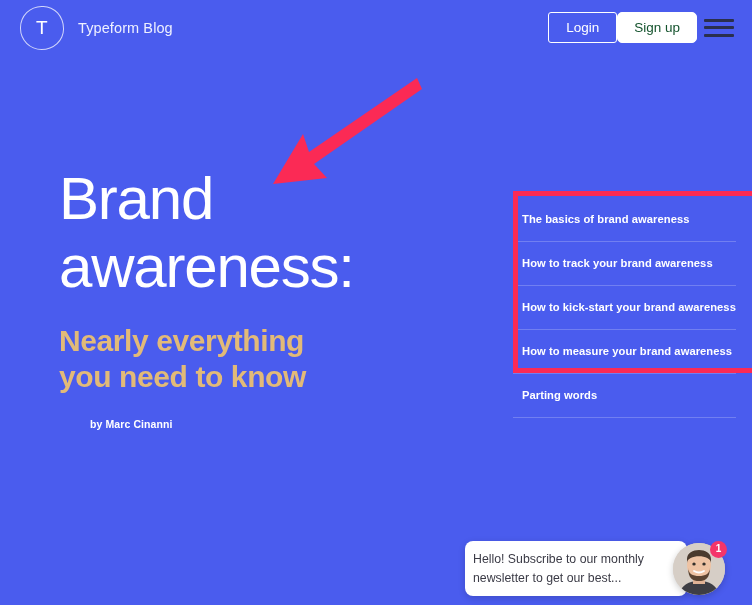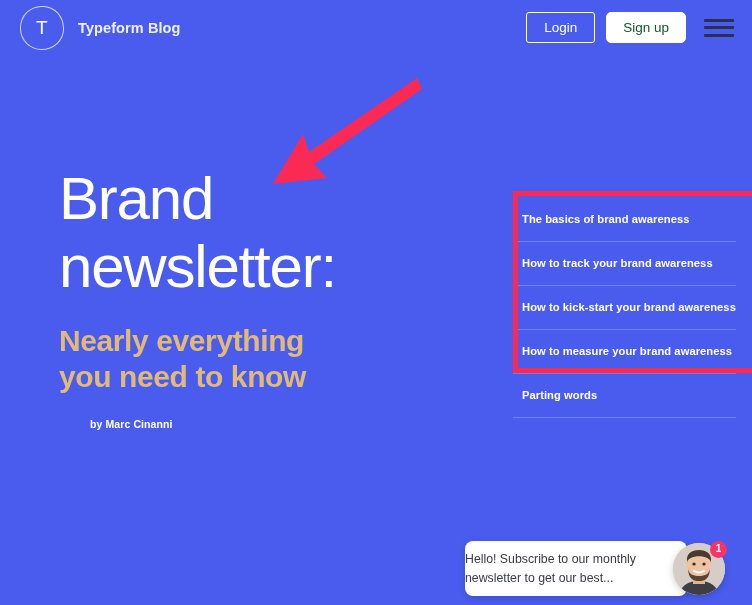--- a/index.html
+++ b/index.html
@@ -45,28 +45,27 @@
   .logo-letter {
     color: #ffffff;
     font-size: 19px;
     font-weight: 400;
     letter-spacing: .5px;
     line-height: 1;
   }
   .brand-name {
     color: #eef0ff;
     font-size: 14.5px;
-    font-weight: 700;
+    font-weight: 400;
     letter-spacing: .1px;
   }
   .header-right {
     margin-left: auto;
     display: flex;
     align-items: center;
-    gap: 11px;
   }
   .btn-login {
     color: #ffffff;
     background: transparent;
     border: 1.3px solid #ffffff;
     border-radius: 3px;
     font-size: 13.5px;
     font-family: "Liberation Sans", sans-serif;
     padding: 8px 17px;
     line-height: 1;
@@ -205,21 +204,21 @@
     top: 541px;
     display: flex;
     align-items: center;
   }
   .chat-bubble {
     background: #ffffff;
     border-radius: 8px;
     width: 222px;
     height: 55px;
     box-sizing: border-box;
-    padding: 9px 16px 0 0;
+    padding: 9px 16px 0 8px;
     box-shadow: 0 2px 7px rgba(0,0,0,0.16);
   }
   .chat-text {
     color: #3b3b46;
     font-size: 12.3px;
     line-height: 19px;
     font-family: "Liberation Sans", sans-serif;
   }
   .avatar-wrap {
     position: relative;
@@ -271,21 +270,21 @@
       <span></span>
       <span></span>
       <span></span>
     </div>
   </div>
 </div>
 
 <div class="hero">
   <h1 class="hero-title">
     <span>Brand</span><br>
-    <span>newsletter:</span>
+    <span>awareness:</span>
   </h1>
   <div class="hero-sub">
     <span>Nearly everything</span><br>
     <span>you need to know</span>
   </div>
   <div class="hero-byline">by Marc Cinanni</div>
 </div>
 
 <div class="toc">
   <div class="toc-item">

